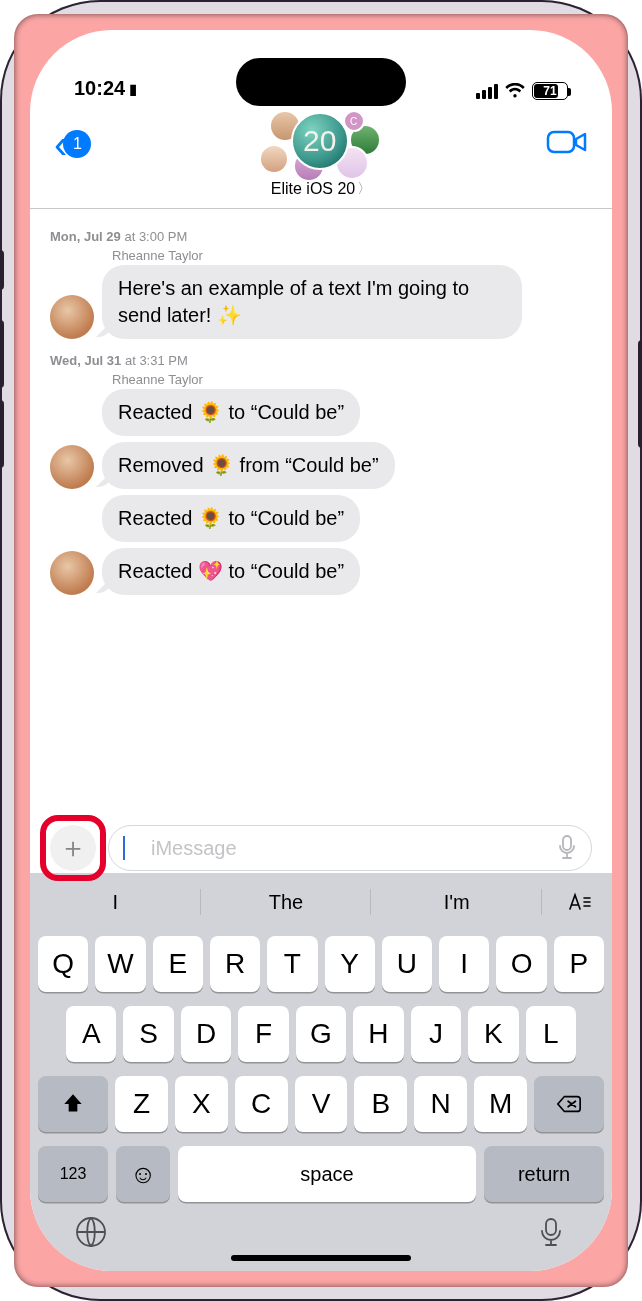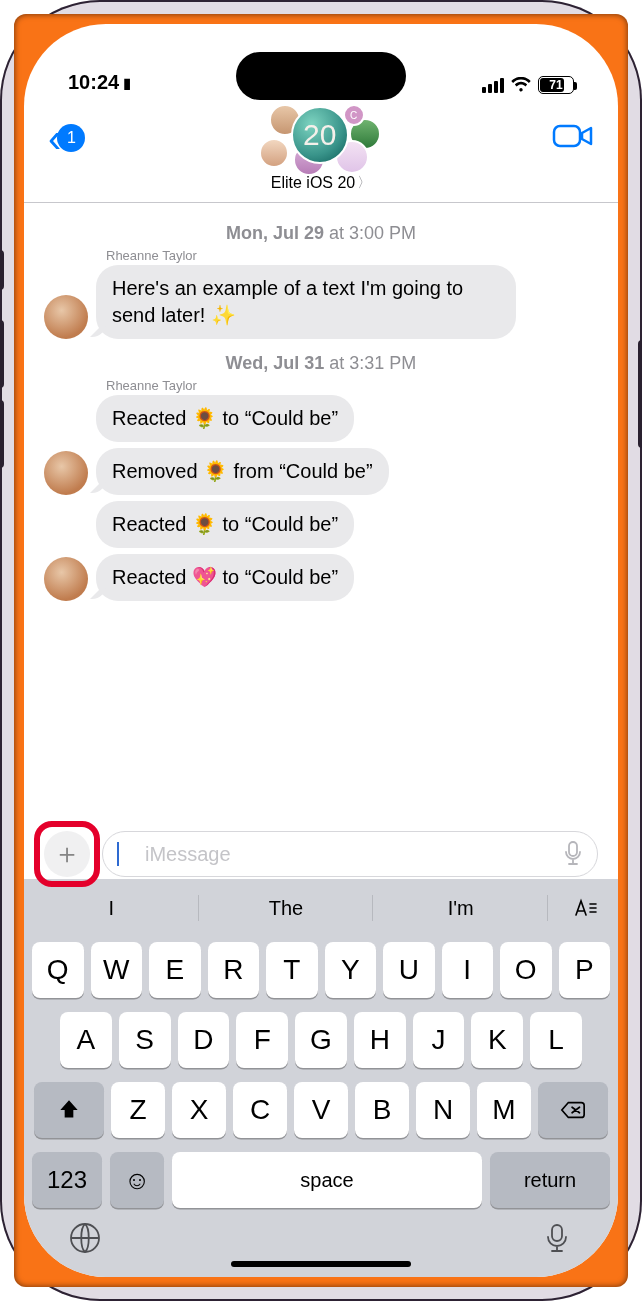--- a/index.html
+++ b/index.html
@@ -9,23 +9,23 @@
   .frame-outer {
     width: 642px; height: 1301px;
     background: #e1dce4;
     border-radius: 100px;
     padding: 14px;
     position: relative;
     box-shadow: 0 0 0 2px #2d2233 inset;
   }
   .frame-inner {
     width: 100%; height: 100%;
-    background: #f97316;
-    border-radius: 12px;
-    padding: 10px;
+    background: #fca5a5;
+    border-radius: 24px;
+    padding: 16px;
     box-shadow: inset 0 0 6px rgba(0,0,0,.6);
   }
   .screen {
     width: 100%; height: 100%;
     background: #fff;
     border-radius: 82px;
     overflow: hidden;
     position: relative;
     display: flex; flex-direction: column;
   }
@@ -79,21 +79,21 @@
   .av-s2 { width:30px;height:30px; left:20px; top:34px; background:linear-gradient(#f2d7c0,#d3a180); z-index:3;}
   .av-s3 { width:22px;height:22px; left:104px; top:0; background:#d196c6; z-index:4; display:flex;align-items:center;justify-content:center;font-size:10px;color:#fff;}
   .av-s4 { width:32px;height:32px; left:110px; top:14px; background:linear-gradient(#6fb36f,#2f7a3a); z-index:3;}
   .av-s5 { width:34px;height:34px; left:96px; top:36px; background:linear-gradient(#f3e2f3,#e0c4e8); z-index:4;}
   .av-s6 { width:32px;height:32px; left:54px; top:40px; background:linear-gradient(#d9b0d9,#b77db7); z-index:2;}
   .chat-name { font-size:16px; color:#000; margin-top:2px; display:flex; align-items:center; gap:2px;}
   .chat-name .chev { color:#8e8e93; font-size:14px; }
 
   
   .thread { flex:1; overflow:hidden; padding: 6px 20px 0; }
-  .tstamp { text-align:center; color:#8e8e93; font-size:18px; margin: 14px 0 4px; }
+  .tstamp { color:#8e8e93; font-size:13px; margin: 14px 0 4px; }
   .tstamp b { font-weight:600; color:#8e8e93; }
   .sender { color:#8e8e93; font-size:13px; margin-left:62px; margin-bottom:2px; }
   .msg-row { display:flex; align-items:flex-end; gap:8px; margin-bottom:8px; }
   .msg-avatar { width:44px;height:44px;border-radius:50%; background: radial-gradient(circle at 40% 35%, #e8c7a8, #c07c4e 70%); flex:none; align-self:flex-end; }
   .msg-avatar.hidden { visibility:hidden; }
   .bubble {
     background:#e9e9eb; border-radius:22px; padding:10px 16px; font-size:20px; line-height:1.35;
     max-width: 400px; position:relative;
   }
   .bubble.wide{ max-width: 420px; }
@@ -135,21 +135,21 @@
   .key {
     flex:1; height:56px; background:#fff; border-radius:8px;
     box-shadow: 0 1.5px 0 rgba(0,0,0,.3);
     display:flex;align-items:center;justify-content:center;font-size:28px;
     max-width:54px;
   }
   .krow.r2 { padding-left:36px;padding-right:36px; }
   .key-fn { background:#b6bac2; max-width:70px; flex:0 0 70px; }
   .key-shift svg, .key-del svg { width:26px;height:26px; }
   .krow.r4 { gap:8px; padding:7px 8px; }
-  .key-123 { flex:0 0 70px; max-width:70px; background:#b6bac2; font-size:24px; }
+  .key-123 { flex:0 0 70px; max-width:70px; background:#b6bac2; font-size:16px; }
   .key-emoji { flex:0 0 54px; max-width:54px; background:#b6bac2; font-size:26px; }
   .key-space { flex:1; max-width:none; font-size:20px; }
   .key-return { flex:0 0 120px; max-width:120px; background:#b6bac2; font-size:20px; }
   .kbar { display:flex; justify-content:space-between; align-items:center; padding:6px 44px 18px; color:#4e4f53; }
   .kbar svg { width:34px; height:34px; }
 
   .home-ind { position:absolute; bottom:10px; left:50%; transform:translateX(-50%); width:180px;height:6px;background:#000;border-radius:4px; }
 
   .ic { display:inline-block; vertical-align:middle; }
 </style>

